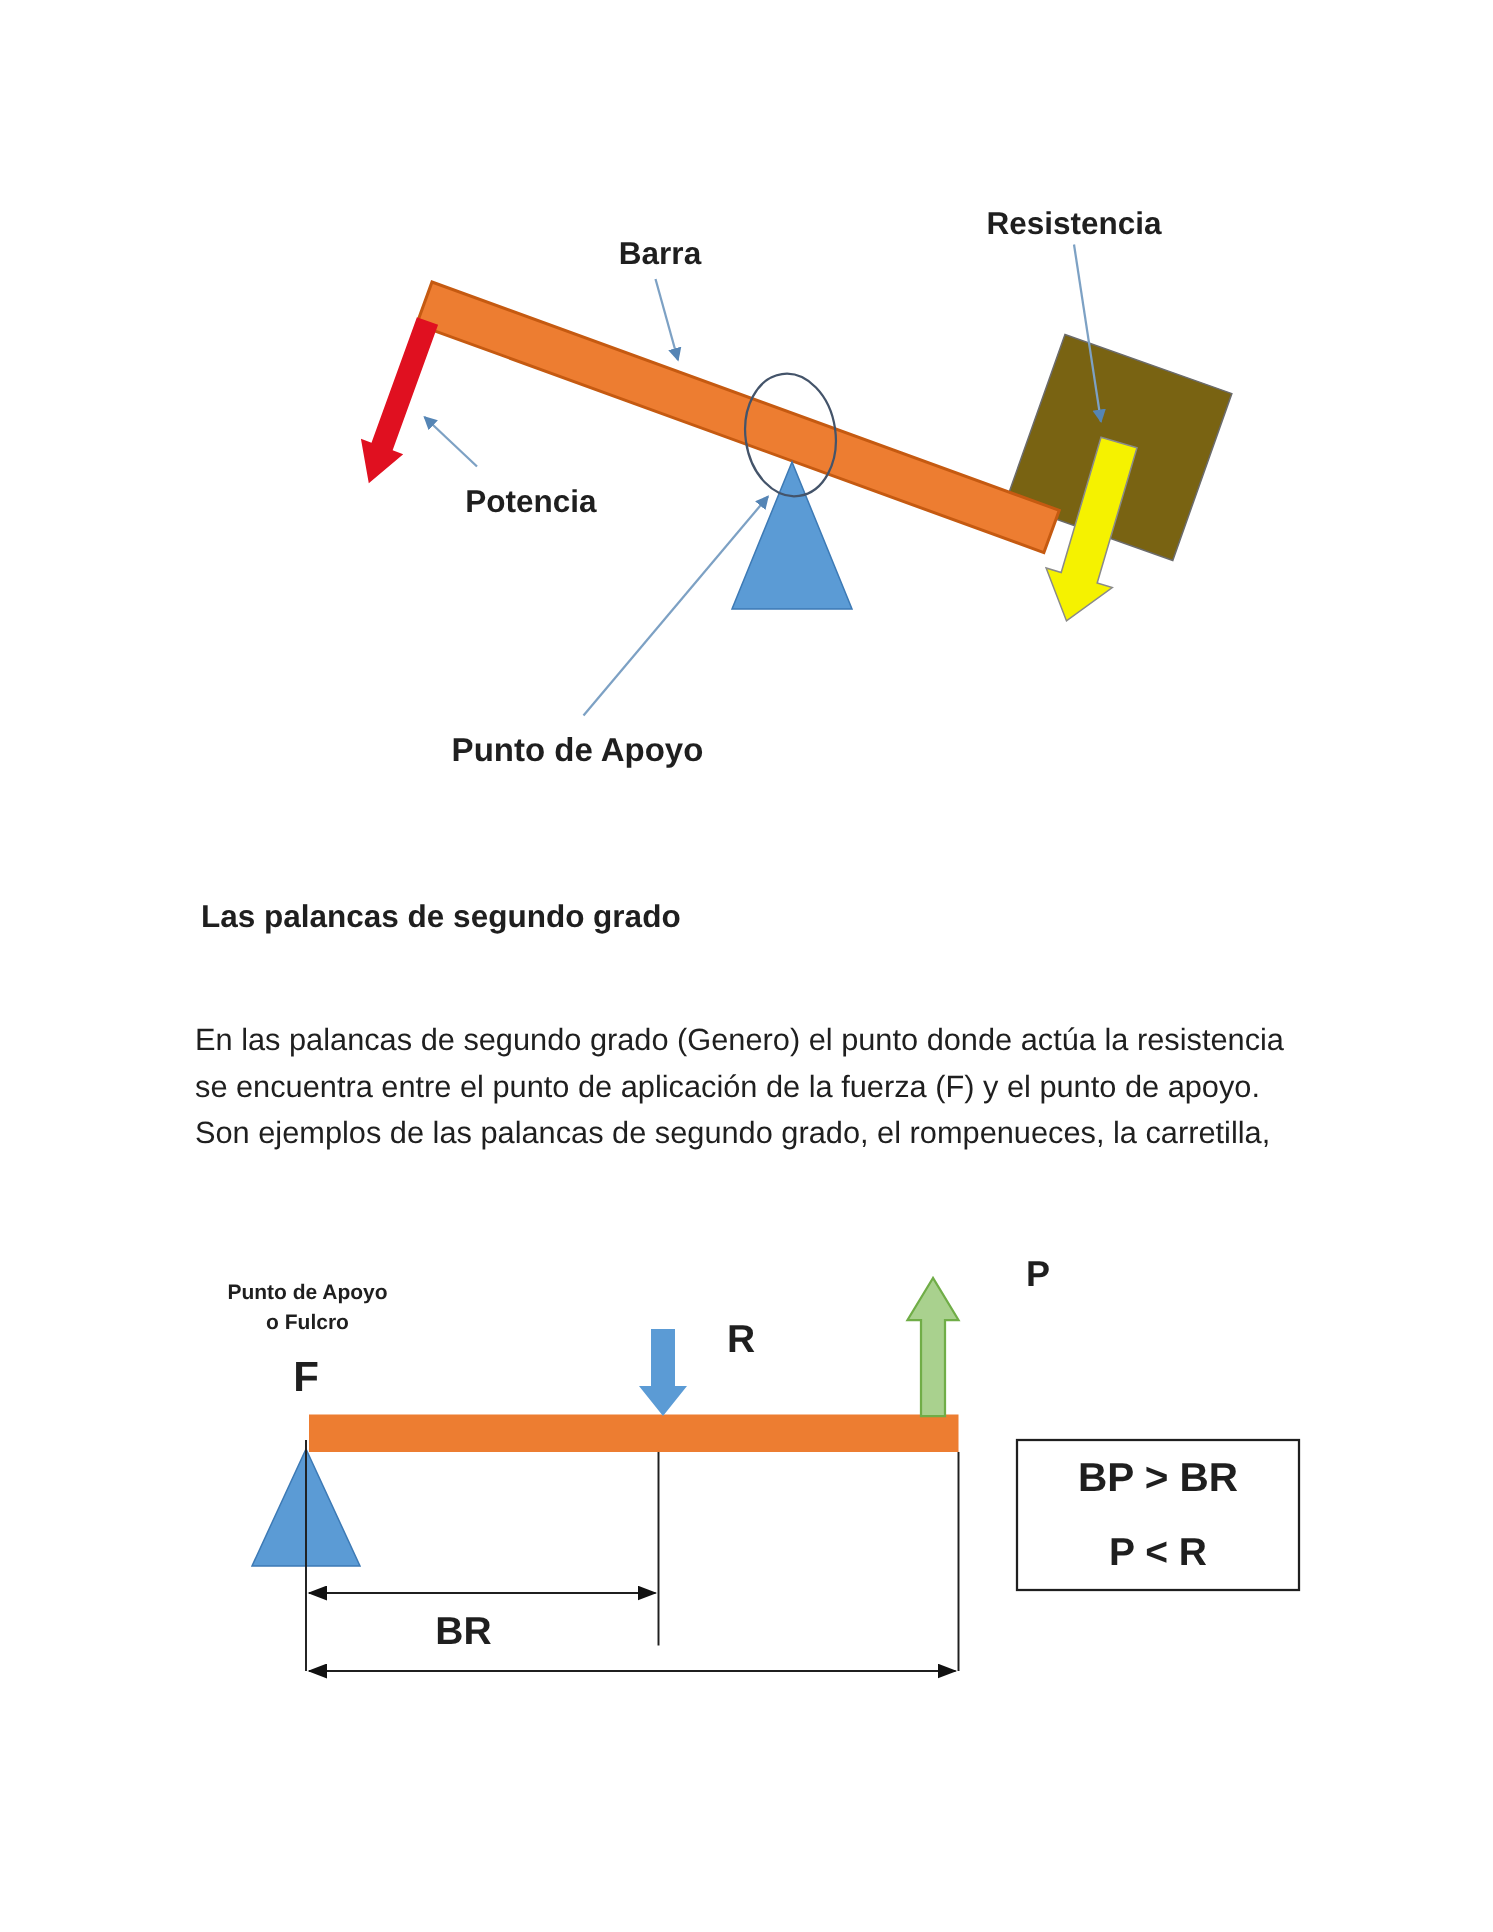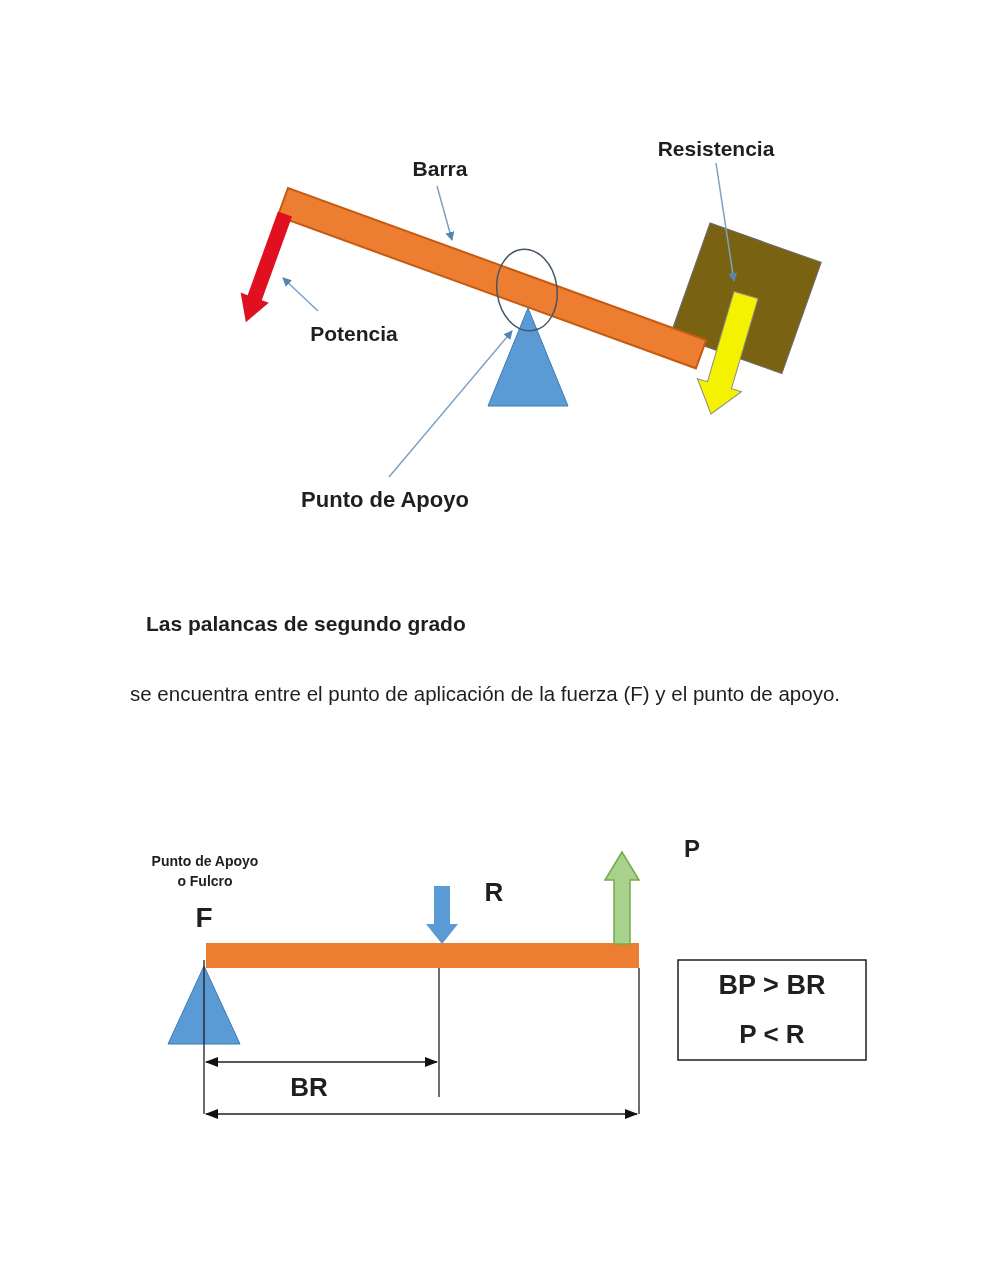--- a/index.html
+++ b/index.html
@@ -18,21 +18,21 @@
   svg text{
     font-family:"Liberation Sans", sans-serif;
     font-weight:700;
     fill:#1f1f1f;
   }
   .heading{
     position:absolute;
     left:130px;top:596px;
     font-size:21px;
     font-weight:700;
-    margin:16px;
+    margin:4px;
   }
   .para{
     position:absolute;
     left:130px;top:678px;
     width:800px;
     font-size:20.5px;
     line-height:31px;
     font-weight:400;
     white-space:nowrap;
   }
@@ -74,21 +74,23 @@
 
     <text x="440" y="176" font-size="21" text-anchor="middle">Barra</text>
     <text x="716" y="156" font-size="21" text-anchor="middle">Resistencia</text>
     <text x="354" y="341" font-size="21" text-anchor="middle">Potencia</text>
     <text x="385" y="507" font-size="22" text-anchor="middle">Punto de Apoyo</text>
   </svg>
 
   <h1 class="heading">Las palancas de segundo grado</h1>
 
   <div class="para">
+    <div>En las palancas de segundo grado (Genero) el punto donde actúa la resistencia</div>
     <div>se encuentra entre el punto de aplicación de la fuerza (F) y el punto de apoyo.</div>
+    <div>Son ejemplos de las palancas de segundo grado, el rompenueces, la carretilla,</div>
   </div>
 
   <svg class="fig fig2" width="760" height="360" viewBox="130 830 760 360">
     <defs>
       <marker id="dimHead" markerUnits="userSpaceOnUse" markerWidth="14" markerHeight="10" refX="12" refY="5" orient="auto-start-reverse">
         <path d="M0,0 L13,5 L0,10 z" fill="#111111"></path>
       </marker>
     </defs>
 
     <line x1="439" y1="944" x2="439" y2="1097" stroke-width="1.3" stroke="#1F1F1F"></line>

